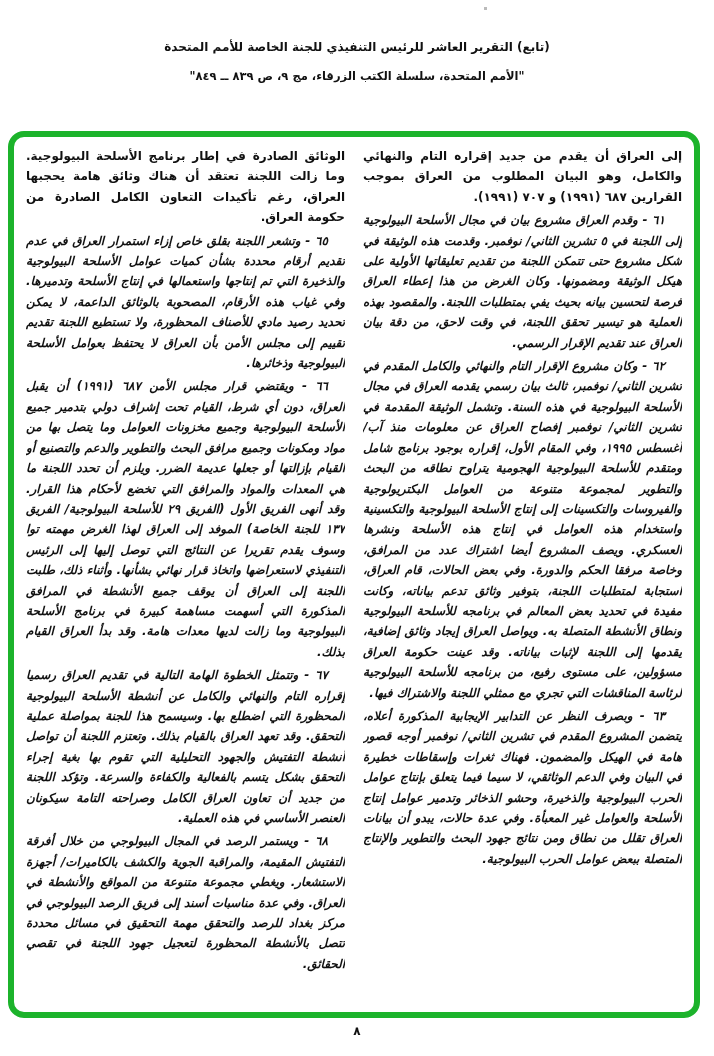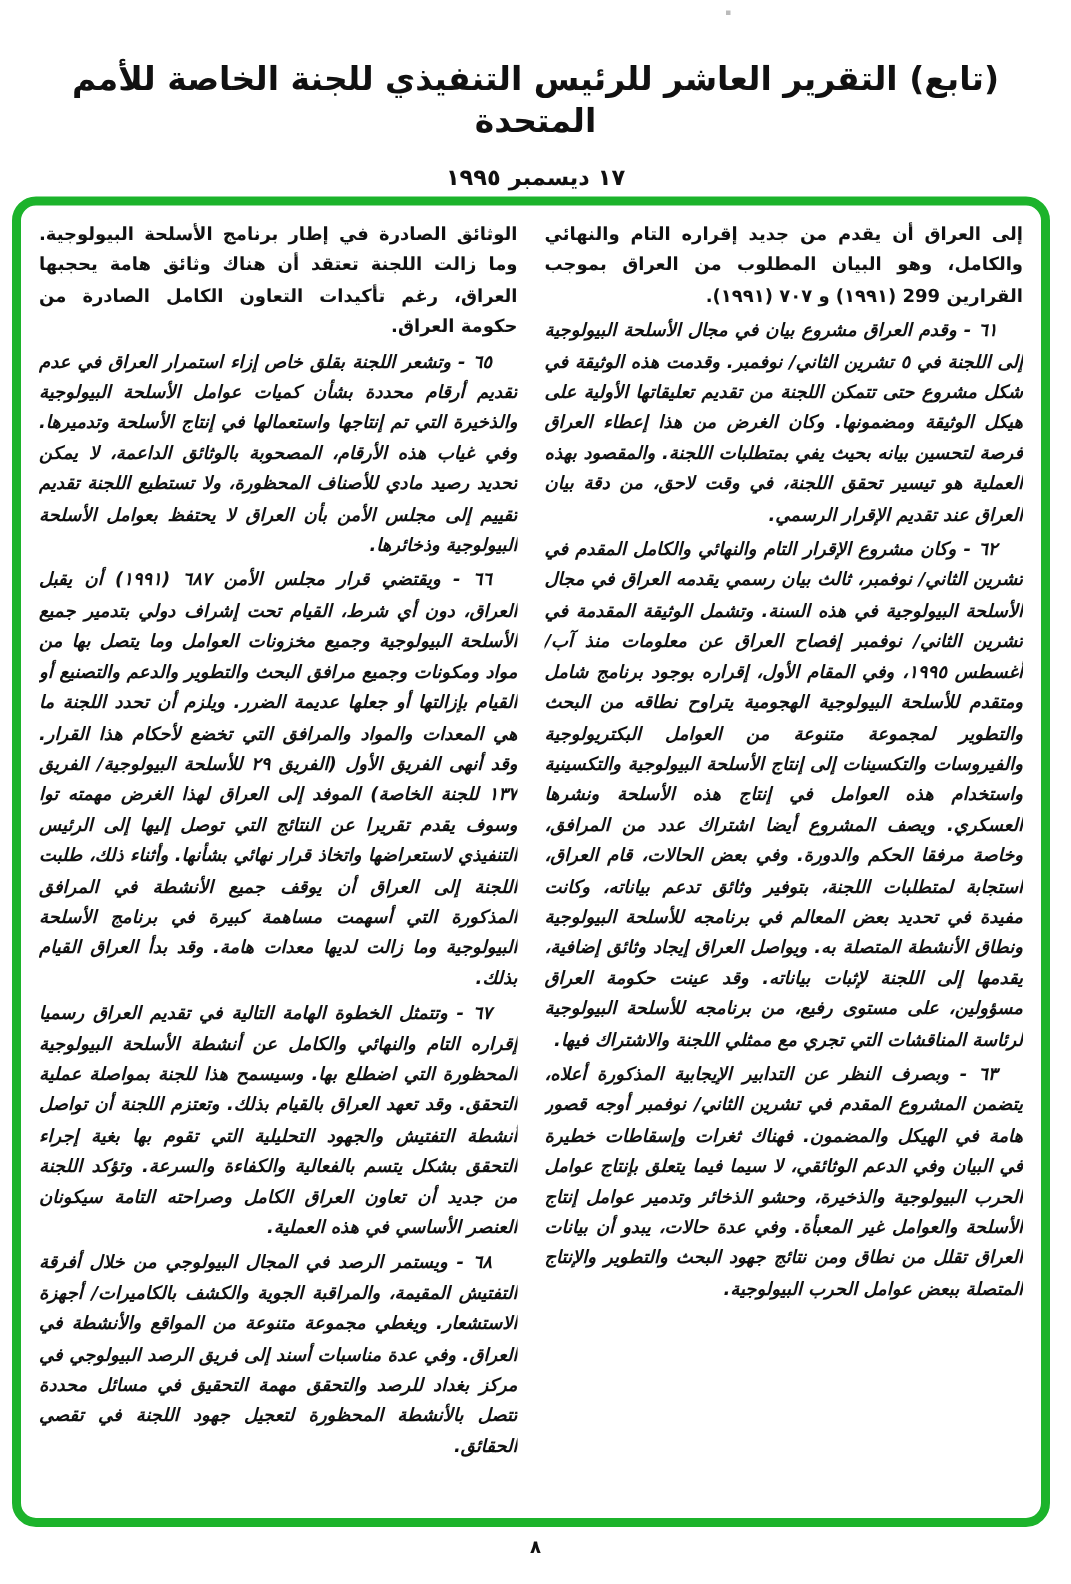--- a/index.html
+++ b/index.html
@@ -17,21 +17,21 @@
   }
   .header {
     position: absolute;
     top: 40px;
     left: 0;
     right: 0;
     text-align: center;
     direction: rtl;
   }
   .header-title {
-    font-size: 22px;
+    font-size: 12px;
     font-weight: bold;
     line-height: 1.25;
     margin: 0 40px;
   }
   .header-date {
     font-size: 15px;
     font-weight: bold;
     margin-top: 14px;
     letter-spacing: 1px;
   }
@@ -95,29 +95,28 @@
     background: #bbbbbb;
   }
 </style>
 </head>
 <body>
 
 <div class="top-speck"></div>
 
 <div class="header">
   <div class="header-title">(تابع) التقرير العاشر للرئيس التنفيذي للجنة الخاصة للأمم المتحدة</div>
-  <div class="header-date">١٧ ديسمبر ١٩٩٥</div>
   <div class="header-source">"الأمم المتحدة، سلسلة الكتب الزرقاء، مج ٩، ص ٨٣٩ ــ ٨٤٩"</div>
 </div>
 
 <div class="frame">
   <div class="frame-inner">
 
     <div class="col">
-      <p>إلى العراق أن يقدم من جديد إقراره التام والنهائي والكامل، وهو البيان المطلوب من العراق بموجب القرارين 299 (١٩٩١) و ٧٠٧ (١٩٩١).</p>
+      <p>إلى العراق أن يقدم من جديد إقراره التام والنهائي والكامل، وهو البيان المطلوب من العراق بموجب القرارين ٦٨٧ (١٩٩١) و ٧٠٧ (١٩٩١).</p>
       <p class="num-para">٦١ - وقدم العراق مشروع بيان في مجال الأسلحة البيولوجية إلى اللجنة في ٥ تشرين الثاني/ نوفمبر. وقدمت هذه الوثيقة في شكل مشروع حتى تتمكن اللجنة من تقديم تعليقاتها الأولية على هيكل الوثيقة ومضمونها. وكان الغرض من هذا إعطاء العراق فرصة لتحسين بيانه بحيث يفي بمتطلبات اللجنة. والمقصود بهذه العملية هو تيسير تحقق اللجنة، في وقت لاحق، من دقة بيان العراق عند تقديم الإقرار الرسمي.</p>
       <p class="num-para">٦٢ - وكان مشروع الإقرار التام والنهائي والكامل المقدم في تشرين الثاني/ نوفمبر، ثالث بيان رسمي يقدمه العراق في مجال الأسلحة البيولوجية في هذه السنة. وتشمل الوثيقة المقدمة في تشرين الثاني/ نوفمبر إفصاح العراق عن معلومات منذ آب/ أغسطس ١٩٩٥، وفي المقام الأول، إقراره بوجود برنامج شامل ومتقدم للأسلحة البيولوجية الهجومية يتراوح نطاقه من البحث والتطوير لمجموعة متنوعة من العوامل البكتريولوجية والفيروسات والتكسينات إلى إنتاج الأسلحة البيولوجية والتكسينية واستخدام هذه العوامل في إنتاج هذه الأسلحة ونشرها العسكري. ويصف المشروع أيضا اشتراك عدد من المرافق، وخاصة مرفقا الحكم والدورة. وفي بعض الحالات، قام العراق، استجابة لمتطلبات اللجنة، بتوفير وثائق تدعم بياناته، وكانت مفيدة في تحديد بعض المعالم في برنامجه للأسلحة البيولوجية ونطاق الأنشطة المتصلة به. ويواصل العراق إيجاد وثائق إضافية، يقدمها إلى اللجنة لإثبات بياناته. وقد عينت حكومة العراق مسؤولين، على مستوى رفيع، من برنامجه للأسلحة البيولوجية لرئاسة المناقشات التي تجري مع ممثلي اللجنة والاشتراك فيها.</p>
       <p class="num-para">٦٣ - وبصرف النظر عن التدابير الإيجابية المذكورة أعلاه، يتضمن المشروع المقدم في تشرين الثاني/ نوفمبر أوجه قصور هامة في الهيكل والمضمون. فهناك ثغرات وإسقاطات خطيرة في البيان وفي الدعم الوثائقي، لا سيما فيما يتعلق بإنتاج عوامل الحرب البيولوجية والذخيرة، وحشو الذخائر وتدمير عوامل إنتاج الأسلحة والعوامل غير المعبأة. وفي عدة حالات، يبدو أن بيانات العراق تقلل من نطاق ومن نتائج جهود البحث والتطوير والإنتاج المتصلة ببعض عوامل الحرب البيولوجية.</p>
 
     </div>
 
     <div class="col">
       <p>الوثائق الصادرة في إطار برنامج الأسلحة البيولوجية. وما زالت اللجنة تعتقد أن هناك وثائق هامة يحجبها العراق، رغم تأكيدات التعاون الكامل الصادرة من حكومة العراق.</p>
       <p class="num-para">٦٥ - وتشعر اللجنة بقلق خاص إزاء استمرار العراق في عدم تقديم أرقام محددة بشأن كميات عوامل الأسلحة البيولوجية والذخيرة التي تم إنتاجها واستعمالها في إنتاج الأسلحة وتدميرها. وفي غياب هذه الأرقام، المصحوبة بالوثائق الداعمة، لا يمكن تحديد رصيد مادي للأصناف المحظورة، ولا تستطيع اللجنة تقديم تقييم إلى مجلس الأمن بأن العراق لا يحتفظ بعوامل الأسلحة البيولوجية وذخائرها.</p>
       <p class="num-para">٦٦ - ويقتضي قرار مجلس الأمن ٦٨٧ (١٩٩١) أن يقبل العراق، دون أي شرط، القيام تحت إشراف دولي بتدمير جميع الأسلحة البيولوجية وجميع مخزونات العوامل وما يتصل بها من مواد ومكونات وجميع مرافق البحث والتطوير والدعم والتصنيع أو القيام بإزالتها أو جعلها عديمة الضرر. ويلزم أن تحدد اللجنة ما هي المعدات والمواد والمرافق التي تخضع لأحكام هذا القرار. وقد أنهى الفريق الأول (الفريق ٢٩ للأسلحة البيولوجية/ الفريق ١٣٧ للجنة الخاصة) الموفد إلى العراق لهذا الغرض مهمته توا وسوف يقدم تقريرا عن النتائج التي توصل إليها إلى الرئيس التنفيذي لاستعراضها واتخاذ قرار نهائي بشأنها. وأثناء ذلك، طلبت اللجنة إلى العراق أن يوقف جميع الأنشطة في المرافق المذكورة التي أسهمت مساهمة كبيرة في برنامج الأسلحة البيولوجية وما زالت لديها معدات هامة. وقد بدأ العراق القيام بذلك.</p>

